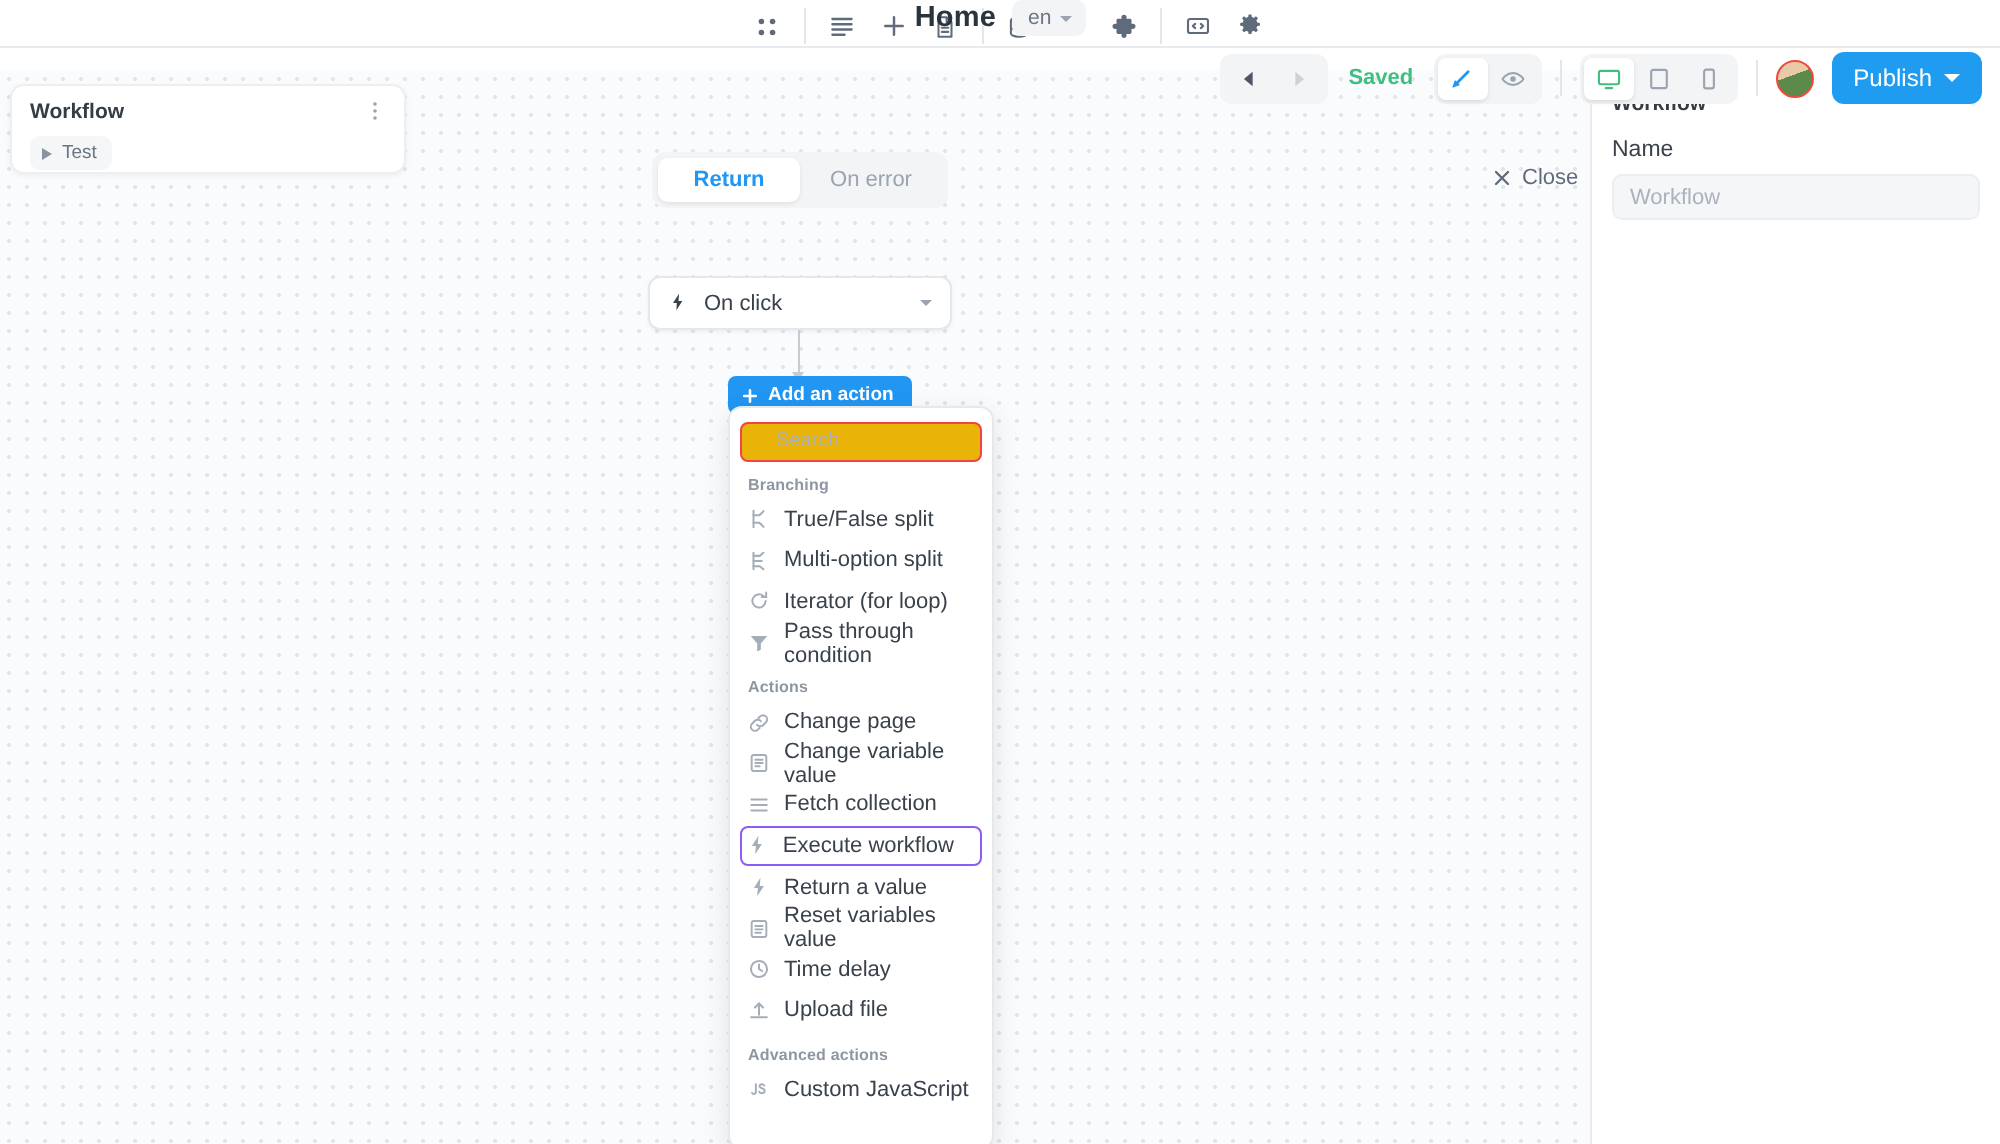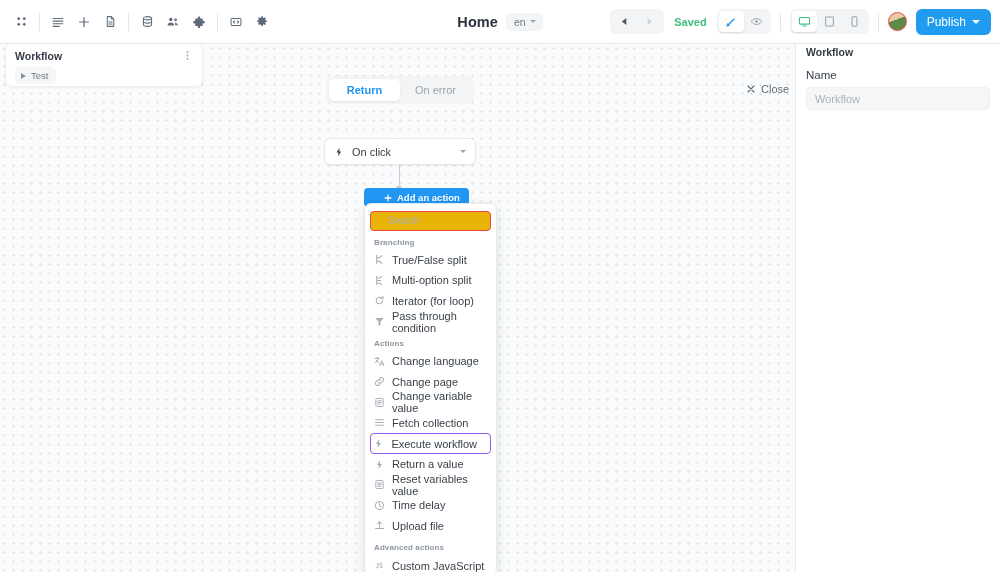--- a/index.html
+++ b/index.html
@@ -6,25 +6,26 @@
   html, body {
     width: 1000px; height: 572px;
     font-family: "Liberation Sans", sans-serif;
     background: #ffffff;
     overflow: hidden;
   }
 
   
   .topbar {
     position: absolute; top: 0; left: 0;
-    width: 1000px; height: 44px;
+    width: 1000px; height: 24px;
     background: #ffffff;
     border-bottom: 1px solid #e8eaed;
     display: flex; align-items: center;
     z-index: 40;
+    flex-direction: column;
   }
   .tb-left { display: flex; align-items: center; padding-left: 8px; }
   .tb-btn {
     width: 26px; height: 26px;
     display: flex; align-items: center; justify-content: center;
     border-radius: 4px; cursor: pointer;
     color: #5f6b7a;
   }
   .tb-sep { width: 1px; height: 18px; background: #e3e6ea; margin: 0 5px; }
 
@@ -143,21 +144,21 @@
     position: absolute; left: 396px; top: 151px;
     width: 0; height: 0;
     border-left: 3.5px solid transparent; border-right: 3.5px solid transparent;
     border-top: 5px solid #c7ccd2;
   }
   .add-action {
     position: absolute; left: 364px; top: 153px;
     display: flex; align-items: center; gap: 5px;
     background: #2196f3; color: #fff;
     font-size: 9.5px; font-weight: 600;
-    padding: 4px 9px 4px 20px; border-radius: 4px; cursor: pointer;
+    padding: 4px 9px 4px 7px; border-radius: 4px; cursor: pointer;
   }
 
   
   .menu {
     position: absolute; left: 364px; top: 168px;
     width: 133px; height: 372px;
     background: #fff; border: 1px solid #e6e9ec; border-radius: 7px;
     box-shadow: 0 4px 14px rgba(16,24,40,.10);
     padding: 6px 5px 6px 5px;
     z-index: 30; overflow: hidden;
@@ -425,29 +426,20 @@
           <span class="mi-icon">
             <svg width="11" height="11" viewBox="0 0 12 12" fill="currentColor">
               <path d="M1.5 2.2h9L7 6.3v3.4L5 10.6V6.3z"></path>
             </svg>
           </span>
           <span>Pass through condition</span>
         </div>
         <div class="menu-group">Actions</div>
         <div class="menu-item">
           <span class="mi-icon">
-            <svg width="11" height="11" viewBox="0 0 12 12" fill="none" stroke="currentColor" stroke-width="1.05" stroke-linecap="round">
-              <path d="M1.2 2.6h4.4M3.4 1.4v1.2M4.7 2.6C4.4 5 3 6.6 1.2 7.4M2.6 4.7c.7 1.5 2 2.4 3.2 2.7"></path>
-              <path d="M6.3 10.6l2.3-5.4 2.2 5.4M7.2 8.9h3.1"></path>
-            </svg>
-          </span>
-          <span>Change language</span>
-        </div>
-        <div class="menu-item">
-          <span class="mi-icon">
             <svg width="11" height="11" viewBox="0 0 12 12" fill="none" stroke="currentColor" stroke-width="1.1" stroke-linecap="round">
               <path d="M5 7a2.2 2.2 0 0 0 3.2.2l1.6-1.6A2.25 2.25 0 0 0 6.6 2.4L5.7 3.3"></path>
               <path d="M7 5a2.2 2.2 0 0 0-3.2-.2L2.2 6.4a2.25 2.25 0 0 0 3.2 3.2l.9-.9"></path>
             </svg>
           </span>
           <span>Change page</span>
         </div>
         <div class="menu-item">
           <span class="mi-icon">
             <svg width="11" height="11" viewBox="0 0 12 12" fill="none" stroke="currentColor" stroke-width="1.05">

